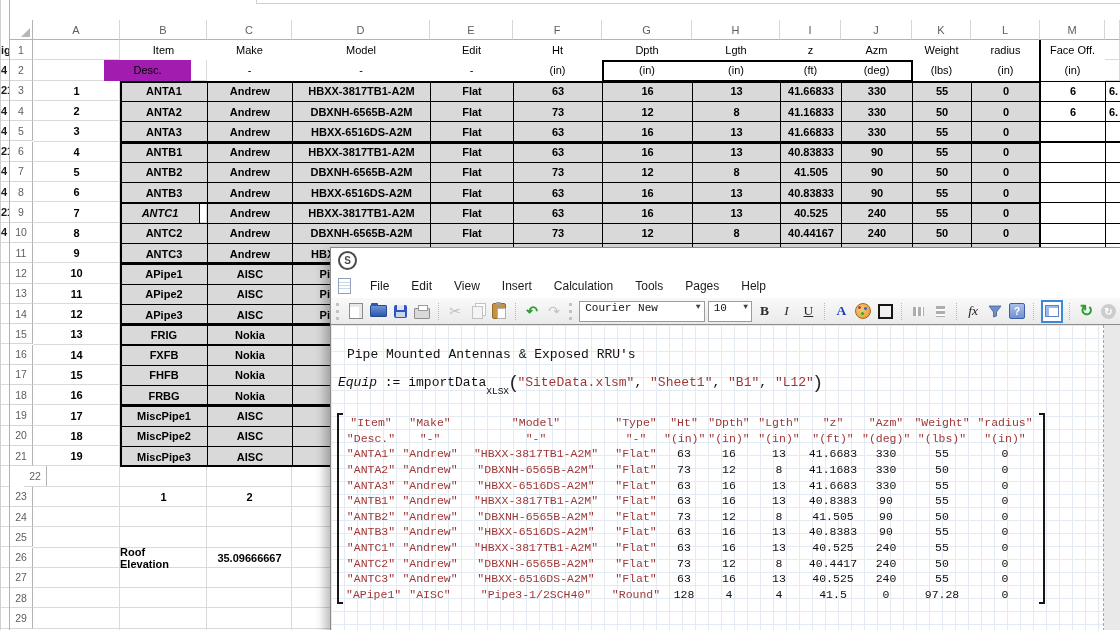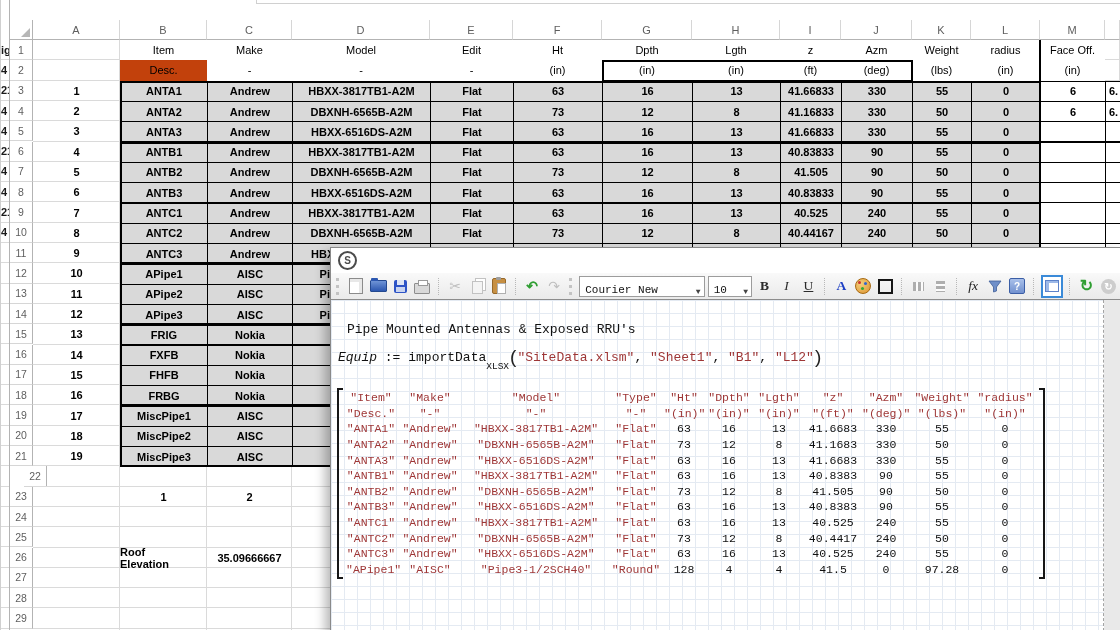--- a/index.html
+++ b/index.html
@@ -49,21 +49,21 @@
   .ic-save:before{content:"";position:absolute;left:3px;top:0;width:7px;height:5px;background:#dfe6f5;}
   .ic-save:after{content:"";position:absolute;left:2px;bottom:1px;width:9px;height:5px;background:#c9d4ef;}
   .ic-print{width:14px;height:9px;background:#d9d9d9;border:1px solid #8d8d8d;border-radius:1px;position:relative;margin-top:4px;}
   .ic-print:before{content:"";position:absolute;left:3px;top:-4px;width:8px;height:4px;background:#fff;border:1px solid #9a9a9a;}
   .glyph{font-size:14px;line-height:1;}
   .dis{color:#bfbfbf;}
   .ic-copy{width:9px;height:11px;border:1px solid #c2c2c2;background:#f4f4f4;box-shadow:3px -3px 0 -1px #fff,3px -3px 0 0 #c2c2c2;margin-top:3px;}
   .ic-paste{width:12px;height:14px;background:#c79043;border:1px solid #96682a;border-radius:2px;position:relative;}
   .ic-paste:before{content:"";position:absolute;right:-1px;bottom:-1px;width:7px;height:9px;background:#fff;border:1px solid #b0b0b0;}
   .ic-paste:after{content:"";position:absolute;left:3px;top:-2px;width:5px;height:3px;background:#9d9d9d;border-radius:1px;}
-  .combo{height:19px;background:#fff;border:1px solid #9c9c9c;display:flex;align-items:flex-end;
+  .combo{height:19px;background:#fff;border:1px solid #9c9c9c;display:flex;align-items:flex-start;
         font-family:"Liberation Mono",monospace;font-size:11px;color:#111;padding:0 3px 0 5px;position:relative;}
   .combo .arr{font-size:8px;color:#444;margin-left:auto;padding-left:8px;}
   .bsr{font-family:"Liberation Serif",serif;font-size:13.5px;color:#2b2b2b;}
   .ic-A{font-weight:700;font-size:13.5px;color:#1d3fc4;font-family:"Liberation Serif",serif;}
   .ic-pal{width:14px;height:14px;border-radius:50%;background:radial-gradient(circle at 35% 35%,#f4cf7a,#dd9330);
         border:1px solid #a8690f;position:relative;}
   .ic-pal:before{content:"";position:absolute;left:2px;top:2px;width:3px;height:3px;border-radius:50%;background:#c33;
         box-shadow:6px 1px 0 #36c, 3px 6px 0 #3a3;}
   .ic-bord{width:11px;height:11px;border:2px solid #151515;}
   .ic-al{width:11px;height:9px;background:repeating-linear-gradient(90deg,#9d9d9d 0 3px,#fff 3px 5px);opacity:.8;}
@@ -230,21 +230,21 @@
         <div class="gl abs" style="left: 33px; top: 465.3px; width: 1087px; height: 1px;"></div>
         <div class="gl abs" style="left: 33px; top: 485.6px; width: 1087px; height: 1px;"></div>
         <div class="gl abs" style="left: 33px; top: 505.9px; width: 1087px; height: 1px;"></div>
         <div class="gl abs" style="left: 33px; top: 526.2px; width: 1087px; height: 1px;"></div>
         <div class="gl abs" style="left: 33px; top: 546.5px; width: 1087px; height: 1px;"></div>
         <div class="gl abs" style="left: 33px; top: 566.8px; width: 1087px; height: 1px;"></div>
         <div class="gl abs" style="left: 33px; top: 587.1px; width: 1087px; height: 1px;"></div>
         <div class="gl abs" style="left: 33px; top: 607.4px; width: 1087px; height: 1px;"></div>
         <div class="gl abs" style="left: 33px; top: 627.7px; width: 1087px; height: 1px;"></div>
         <div class="hc abs" style="left: 120px; top: 40px; width: 87px; height: 20.3px; background: rgb(255, 255, 255);">Item</div>
-        <div class="hc abs" style="left: 120px; top: 60.3px; width: 87px; height: 20.3px; background: #c2410c;">Desc.</div>
+        <div class="hc abs" style="left: 104px; top: 60.3px; width: 87px; height: 20.3px; background: #a21caf;">Desc.</div>
         <div class="hc abs" style="left: 207px; top: 40px; width: 85px; height: 20.3px; background: rgb(255, 255, 255);">Make</div>
         <div class="hc abs" style="left: 207px; top: 60.3px; width: 85px; height: 20.3px; background: rgb(255, 255, 255);">-</div>
         <div class="hc abs" style="left: 292px; top: 40px; width: 138px; height: 20.3px; background: rgb(255, 255, 255);">Model</div>
         <div class="hc abs" style="left: 292px; top: 60.3px; width: 138px; height: 20.3px; background: rgb(255, 255, 255);">-</div>
         <div class="hc abs" style="left: 430px; top: 40px; width: 83px; height: 20.3px; background: rgb(255, 255, 255);">Edit</div>
         <div class="hc abs" style="left: 430px; top: 60.3px; width: 83px; height: 20.3px; background: rgb(255, 255, 255);">-</div>
         <div class="hc abs" style="left: 513px; top: 40px; width: 89px; height: 20.3px; background: rgb(255, 255, 255);">Ht</div>
         <div class="hc abs" style="left: 513px; top: 60.3px; width: 89px; height: 20.3px; background: rgb(255, 255, 255);">(in)</div>
         <div class="hc abs" style="left: 602px; top: 40px; width: 90px; height: 20.3px; background: rgb(255, 255, 255);">Dpth</div>
         <div class="hc abs" style="left: 602px; top: 60.3px; width: 90px; height: 20.3px; background: rgb(255, 255, 255);">(in)</div>
@@ -338,21 +338,21 @@
         <div class="dc abs" style="left: 513px; top: 182.1px; width: 90px; height: 21.3px;">63</div>
         <div class="dc abs" style="left: 602px; top: 182.1px; width: 91px; height: 21.3px;">16</div>
         <div class="dc abs" style="left: 692px; top: 182.1px; width: 89px; height: 21.3px;">13</div>
         <div class="dc abs" style="left: 780px; top: 182.1px; width: 62px; height: 21.3px;">40.83833</div>
         <div class="dc abs" style="left: 841px; top: 182.1px; width: 72px; height: 21.3px;">90</div>
         <div class="dc abs" style="left: 912px; top: 182.1px; width: 60px; height: 21.3px;">55</div>
         <div class="dc abs" style="left: 971px; top: 182.1px; width: 70px; height: 21.3px;">0</div>
         <div class="dc wc abs" style="left: 1040px; top: 182.1px; width: 66px; height: 21.3px;"></div>
         <div class="dc wc abs" style="left: 1105px; top: 182.1px; width: 16px; height: 21.3px; justify-content: flex-start; padding-left: 3px;"></div>
         <div class="hc xb abs" style="left: 33px; top: 202.4px; width: 87px; height: 20.3px;">7</div>
-        <div class="dc abs" style="left: 120px; top: 202.4px; width: 88px; height: 21.3px;">ANTC1</div>
+        <div class="dc abs" style="left: 120px; top: 202.4px; width: 80px; height: 21.3px; font-style: italic;">ANTC1</div>
         <div class="dc abs" style="left: 207px; top: 202.4px; width: 86px; height: 21.3px;">Andrew</div>
         <div class="dc abs" style="left: 292px; top: 202.4px; width: 139px; height: 21.3px;">HBXX-3817TB1-A2M</div>
         <div class="dc abs" style="left: 430px; top: 202.4px; width: 84px; height: 21.3px;">Flat</div>
         <div class="dc abs" style="left: 513px; top: 202.4px; width: 90px; height: 21.3px;">63</div>
         <div class="dc abs" style="left: 602px; top: 202.4px; width: 91px; height: 21.3px;">16</div>
         <div class="dc abs" style="left: 692px; top: 202.4px; width: 89px; height: 21.3px;">13</div>
         <div class="dc abs" style="left: 780px; top: 202.4px; width: 62px; height: 21.3px;">40.525</div>
         <div class="dc abs" style="left: 841px; top: 202.4px; width: 72px; height: 21.3px;">240</div>
         <div class="dc abs" style="left: 912px; top: 202.4px; width: 60px; height: 21.3px;">55</div>
         <div class="dc abs" style="left: 971px; top: 202.4px; width: 70px; height: 21.3px;">0</div>
@@ -518,20 +518,31 @@
         <div class="tb2 abs" style="left: 120px; top: 324.2px; width: 921px; height: 82.2px;"></div>
         <div class="tb2 abs" style="left: 120px; top: 405.4px; width: 921px; height: 62px;"></div>
         <div class="abs" style="left: 1039px; top: 40px; width: 2px; height: 224px; background: rgb(0, 0, 0);"></div>
       </div>
   </div>
 
   <div id="smath">
     <div id="sm-title">
       <span class="logo">S</span>
     </div>
+    <div id="sm-menu">
+      <span class="docic"></span>
+    <span class="mi">File</span>
+        <span class="mi">Edit</span>
+        <span class="mi">View</span>
+        <span class="mi">Insert</span>
+        <span class="mi">Calculation</span>
+        <span class="mi">Tools</span>
+        <span class="mi">Pages</span>
+        <span class="mi">Help</span>
+      </div>
     <div id="sm-tools">
       <span class="handle"></span>
       <span class="tbi">
           <span class="ic-new"></span>
         </span>
       <span class="tbi">
           <span class="ic-open"></span>
         </span>
       <span class="tbi">
           <span class="ic-save"></span>

